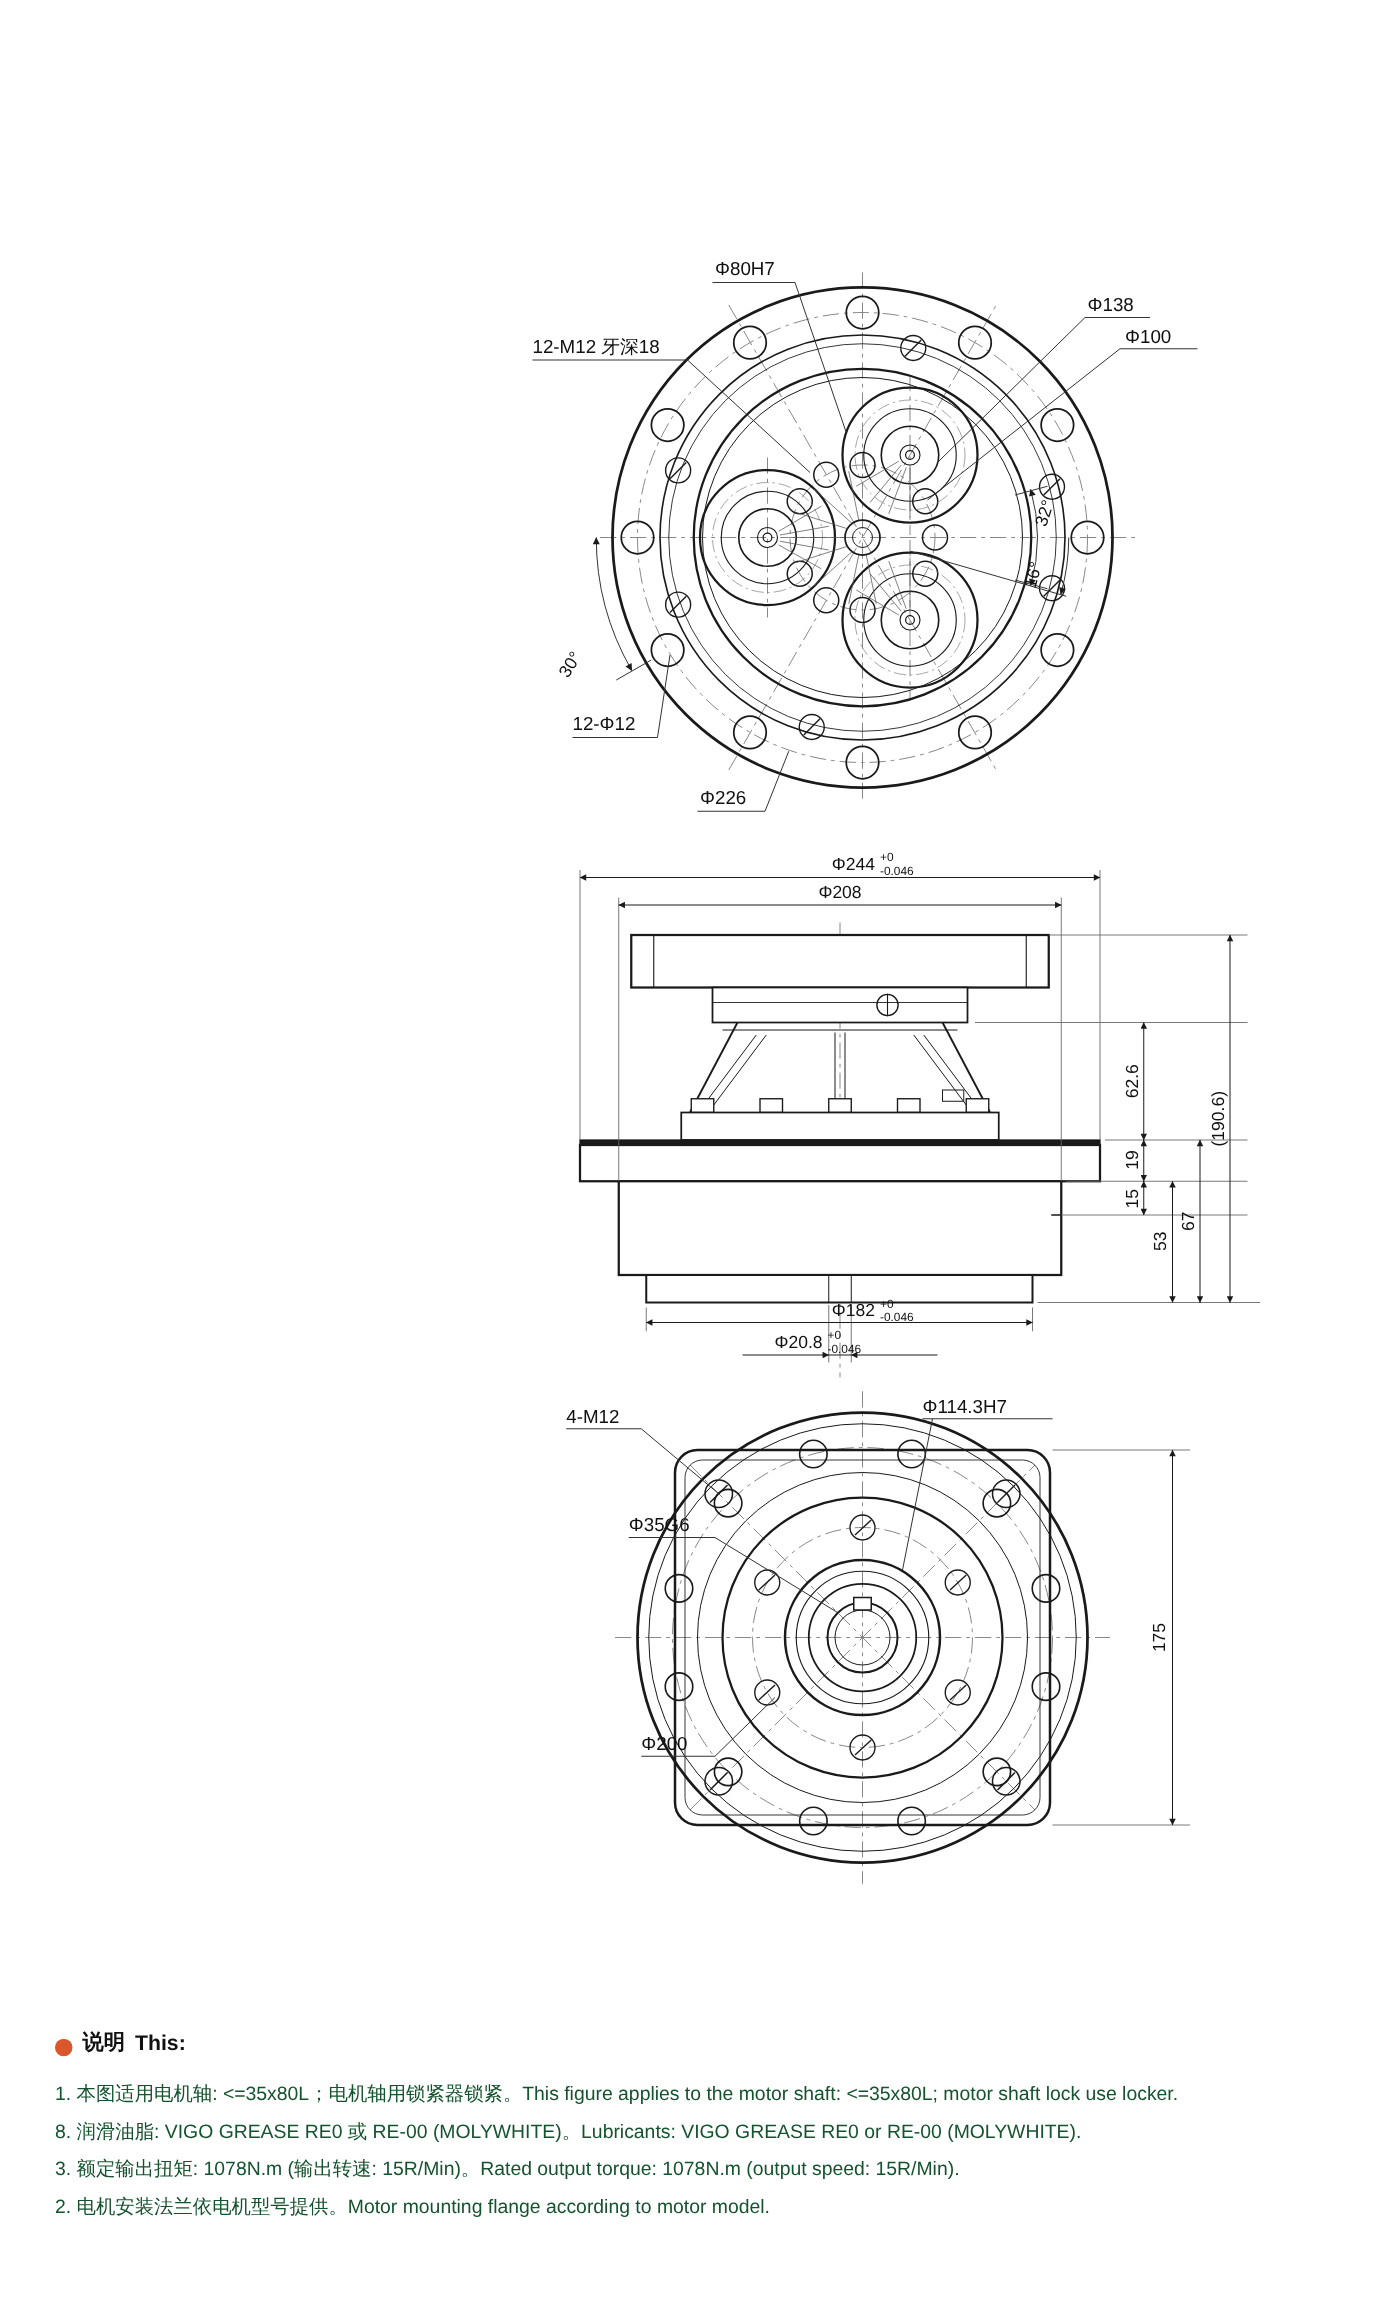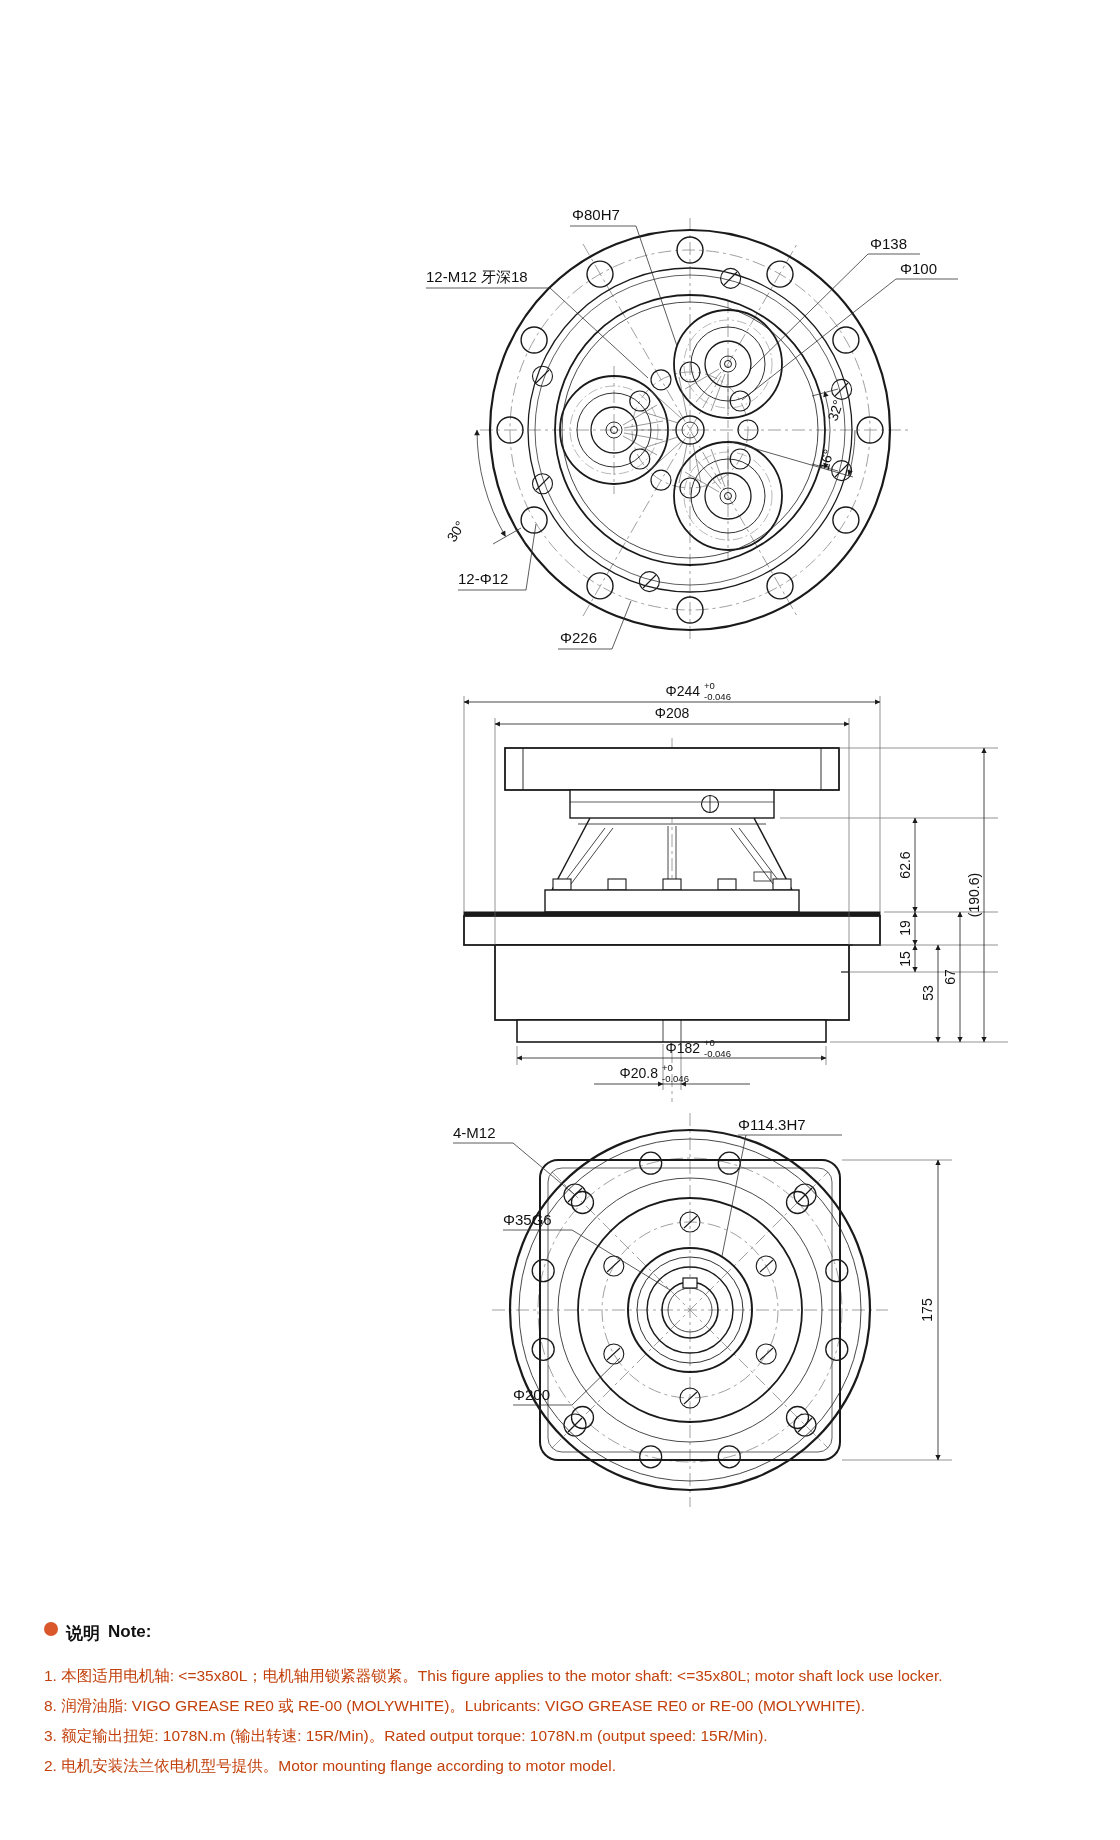--- a/index.html
+++ b/index.html
@@ -8,25 +8,25 @@
   .hdr{position:absolute;left:44px;top:26px;display:flex;align-items:center;gap:10px;}
   .hdr .sq{width:21px;height:21px;background:#d9572b;}
   .hdr .cn{font-size:27px;font-weight:bold;color:#1a1a1a;letter-spacing:.5px;}
   .hdr .en{font-size:20px;font-weight:500;color:#2b2b2b;margin-left:4px;}
   svg{position:absolute;overflow:visible;}
   svg text{font-family:"Liberation Sans","DejaVu Sans",sans-serif;fill:#111;}
   .lbl{font-size:15px;}
   .dim{font-size:14px;}
   .tol{font-size:9.5px;}
   .notes{position:absolute;left:44px;top:1622px;width:1050px;}
-  .notes .nh{display:flex;align-items:flex-start;gap:8px;font-size:17px;font-weight:bold;}
+  .notes .nh{display:flex;align-items:flex-end;gap:8px;font-size:17px;font-weight:bold;}
   .notes .nh .dot{width:14px;height:14px;border-radius:50%;background:#d9572b;}
   .notes .nh .en{font-weight:600;}
   .notes ul{list-style:none;margin:16px 0 0 0;padding:0;}
-  .notes li{font-size:15.5px;line-height:30px;color:#c2410c;}
+  .notes li{font-size:15.5px;line-height:30px;color:#14532d;}
 </style>
 </head>
 <body>
 
 <div class="page">
 
 
   <svg style="left:340px;top:160px" width="640" height="500" viewBox="0 0 640 500">
     <defs>
       <marker id="a1" viewBox="0 0 10 10" refX="9.5" refY="5" markerWidth="11" markerHeight="7" orient="auto-start-reverse">
@@ -379,21 +379,21 @@
     <text class="lbl" x="73" y="43">4-M12</text>
     <text class="lbl" x="358" y="35">Φ114.3H7</text>
     <text class="lbl" x="123" y="130">Φ35G6</text>
     <text class="lbl" x="133" y="305">Φ200</text>
   </svg>
 
   <div class="notes">
     <div class="nh">
       <span class="dot"></span>
       <span>说明</span>
-      <span class="en">Note:</span>
+      <span class="en">This:</span>
     </div>
     <ul>
       <li>1. 本图适用电机轴: &lt;=35x80L；电机轴用锁紧器锁紧。This figure applies to the motor shaft: &lt;=35x80L; motor shaft lock use locker.</li>
       <li>8. 润滑油脂: VIGO GREASE RE0 或 RE-00 (MOLYWHITE)。Lubricants: VIGO GREASE RE0 or RE-00 (MOLYWHITE).</li>
       <li>3. 额定输出扭矩: 1078N.m (输出转速: 15R/Min)。Rated output torque: 1078N.m (output speed: 15R/Min).</li>
       <li>2. 电机安装法兰依电机型号提供。Motor mounting flange according to motor model.</li>
     </ul>
   </div>
 
 </div>

